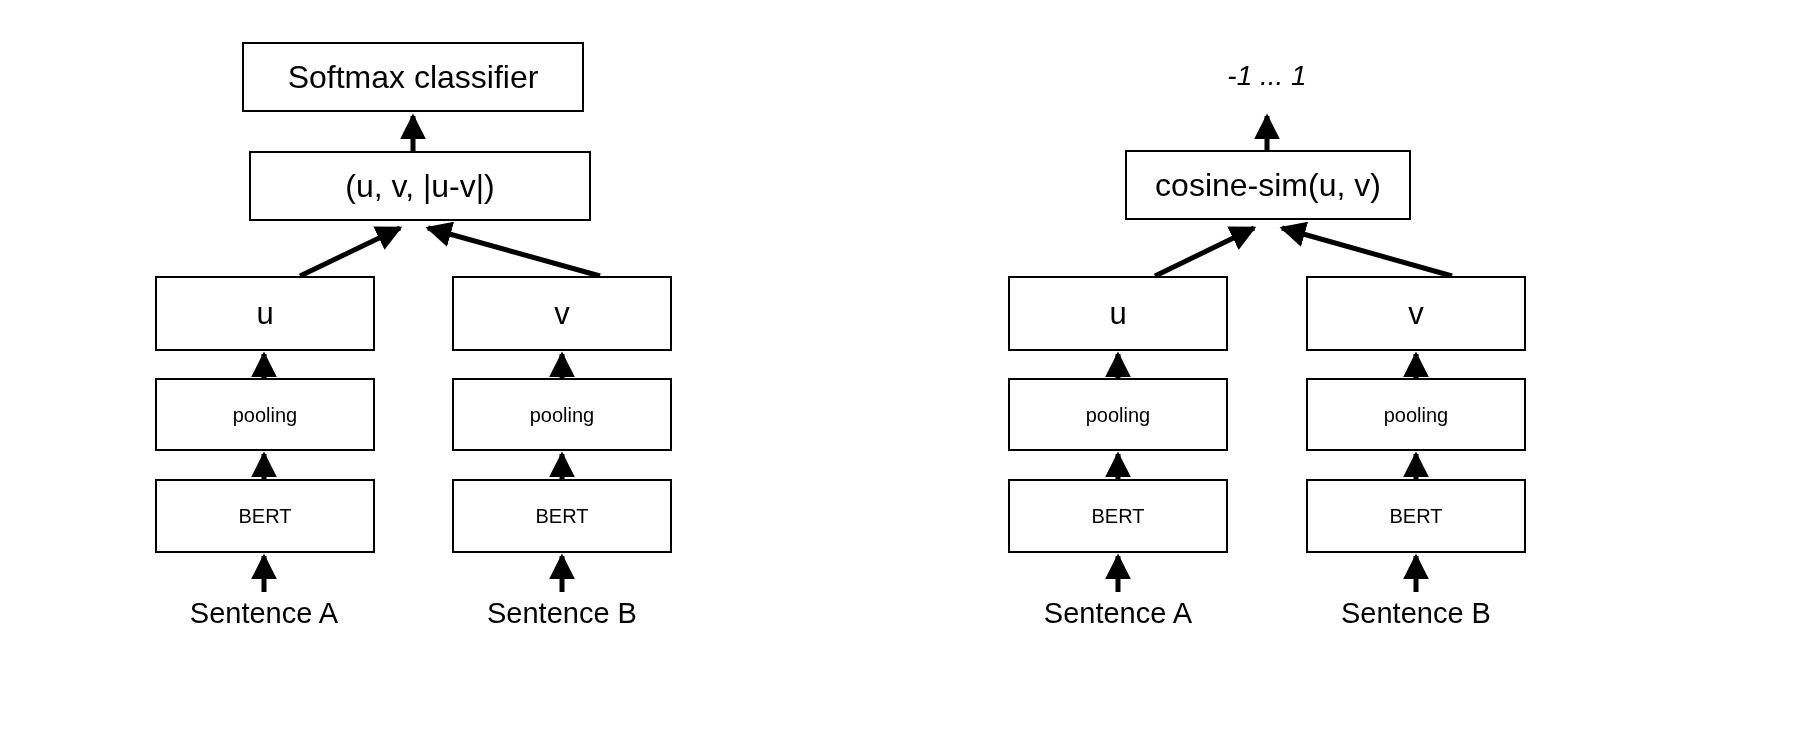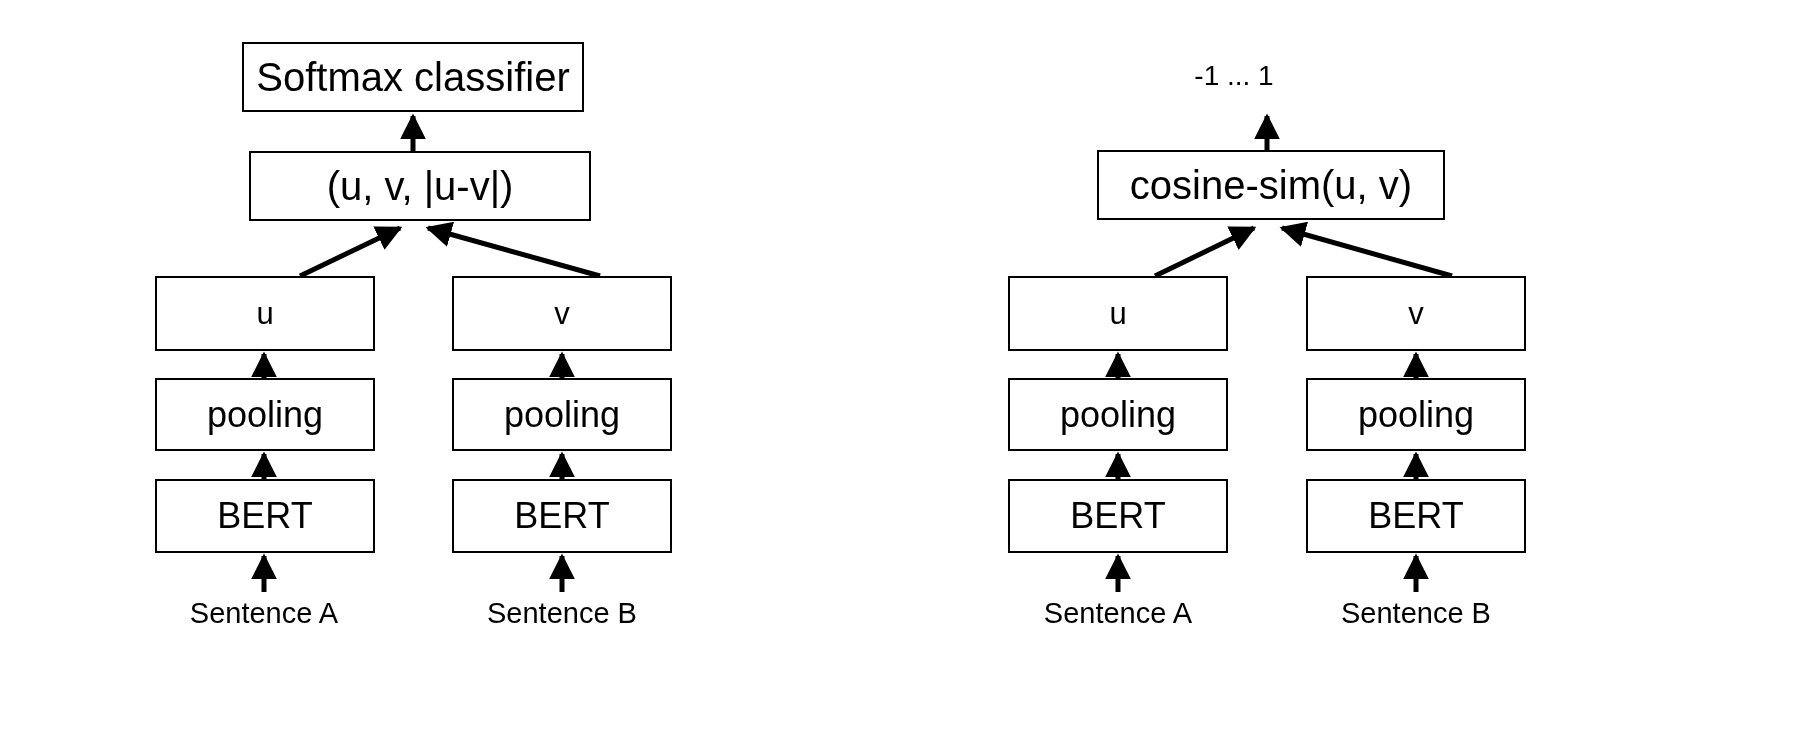--- a/index.html
+++ b/index.html
@@ -38,23 +38,23 @@
     justify-content: center;
     text-align: center;
     line-height: 1;
     z-index: 3;
   }
   .node .node-label {
     display: block;
     white-space: nowrap;
   }
   
-  .fs-big   { font-size: 40px; }
+  .fs-big   { font-size: 32px; }
   .fs-mid   { font-size: 31px; }
-  .fs-small { font-size: 36px; }
+  .fs-small { font-size: 20px; }
   
   .free-text {
     position: absolute;
     white-space: nowrap;
     text-align: center;
     z-index: 3;
     line-height: 1;
   }
   .free-text .txt { display: block; }
   .fs-caption { font-size: 29px; margin-top: 10px; }
@@ -144,25 +144,25 @@
   </div>
 
   <div class="free-text fs-caption" style="left:154px; top:589px; width:220px;">
     <span class="txt">Sentence A</span>
   </div>
 
   <div class="free-text fs-caption" style="left:452px; top:589px; width:220px;">
     <span class="txt">Sentence B</span>
   </div>
 
-  <div class="free-text fs-range" style="left:1124px; top:62px; width:220px;">
+  <div class="free-text fs-range" style="left:1157px; top:62px; width:220px;font-style:italic;">
     <span class="txt">-1 ... 1</span>
   </div>
 
-  <div class="node fs-big" style="left:1097px; top:150px; width:348px; height:70px;">
+  <div class="node fs-big" style="left:1125px; top:150px; width:286px; height:70px;">
     <span class="node-label">cosine-sim(u, v)</span>
   </div>
 
   <div class="node fs-mid" style="left:1008px; top:276px; width:220px; height:75px;">
     <span class="node-label">u</span>
   </div>
 
   <div class="node fs-mid" style="left:1306px; top:276px; width:220px; height:75px;">
     <span class="node-label">v</span>
   </div>

